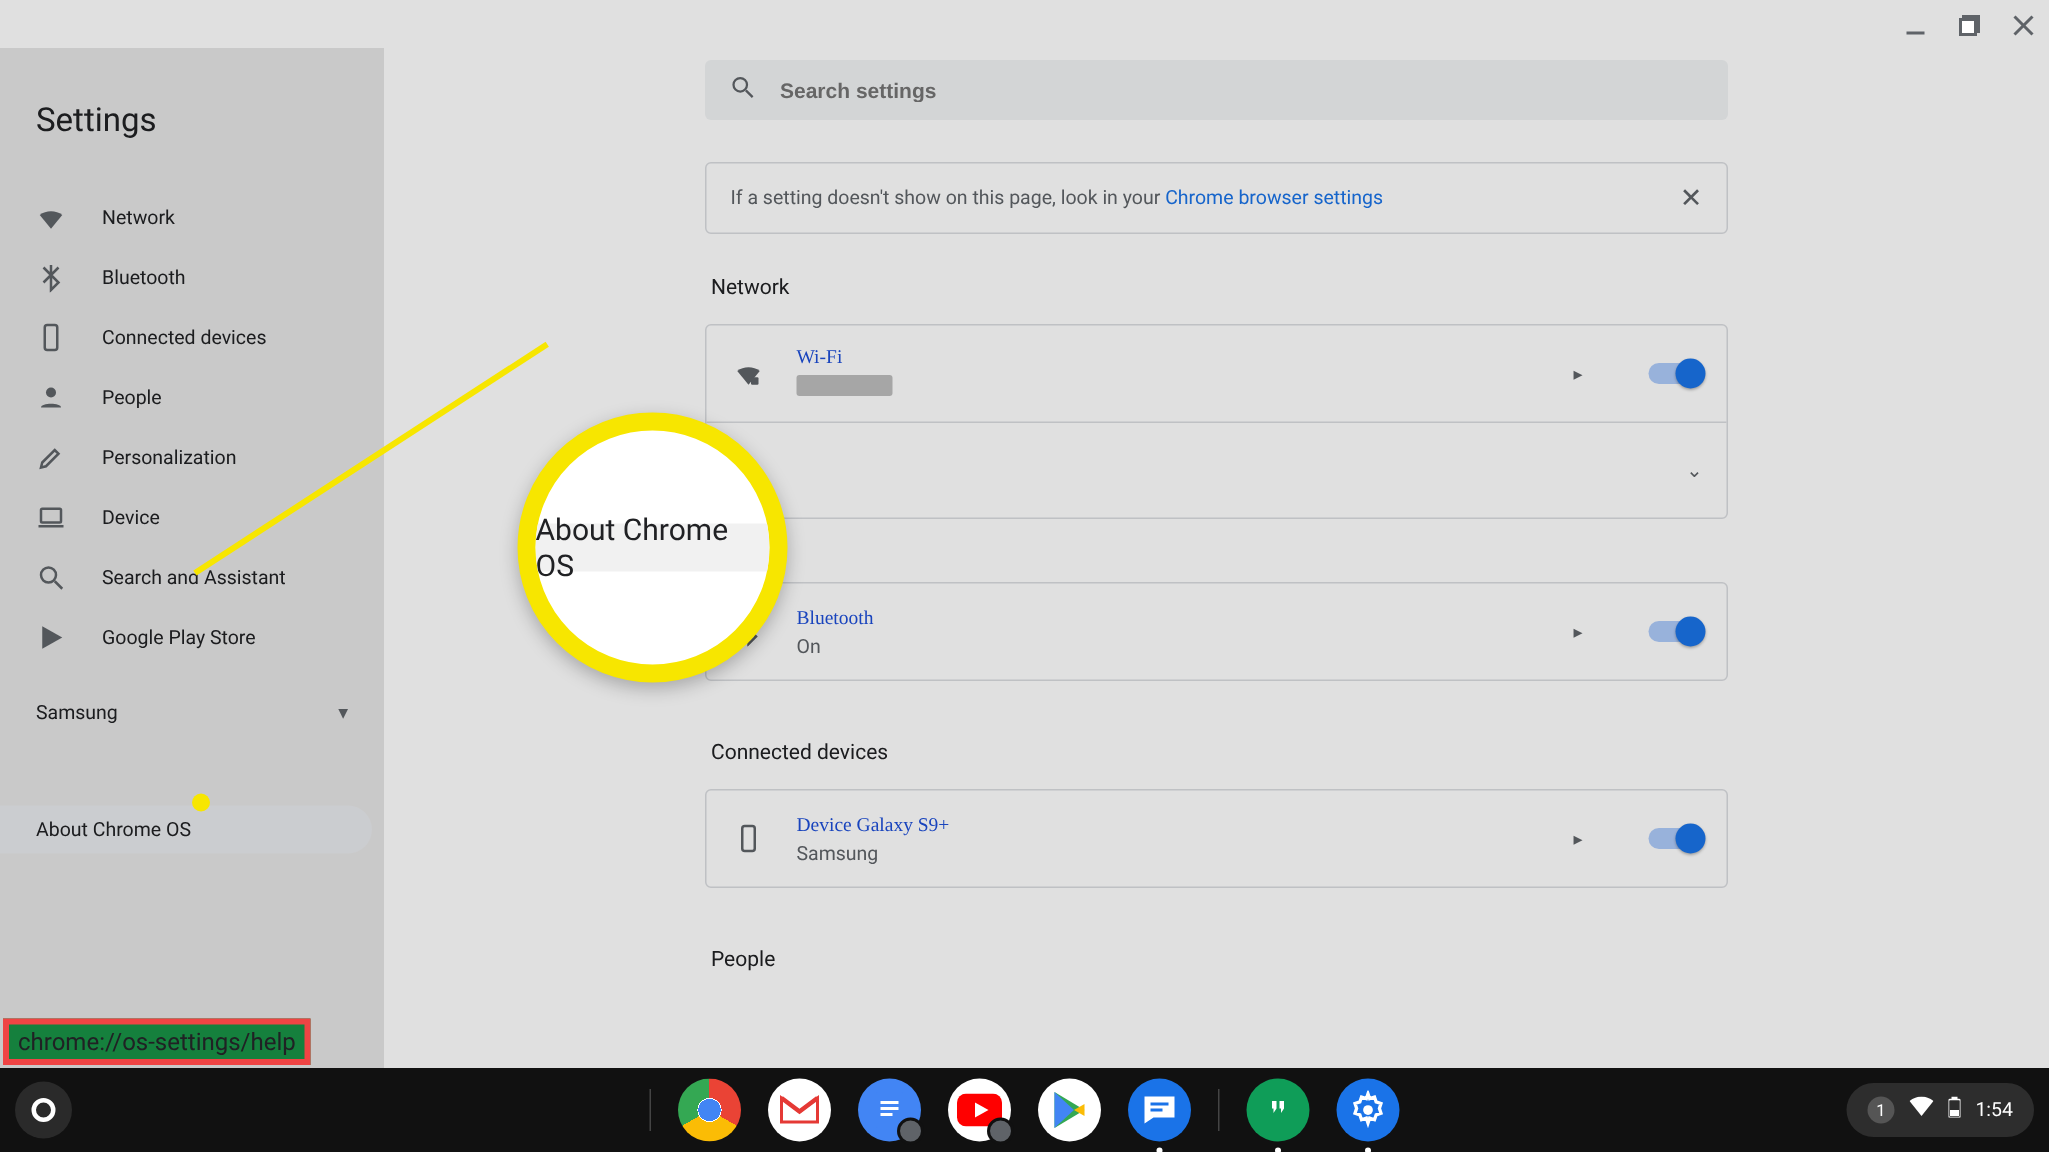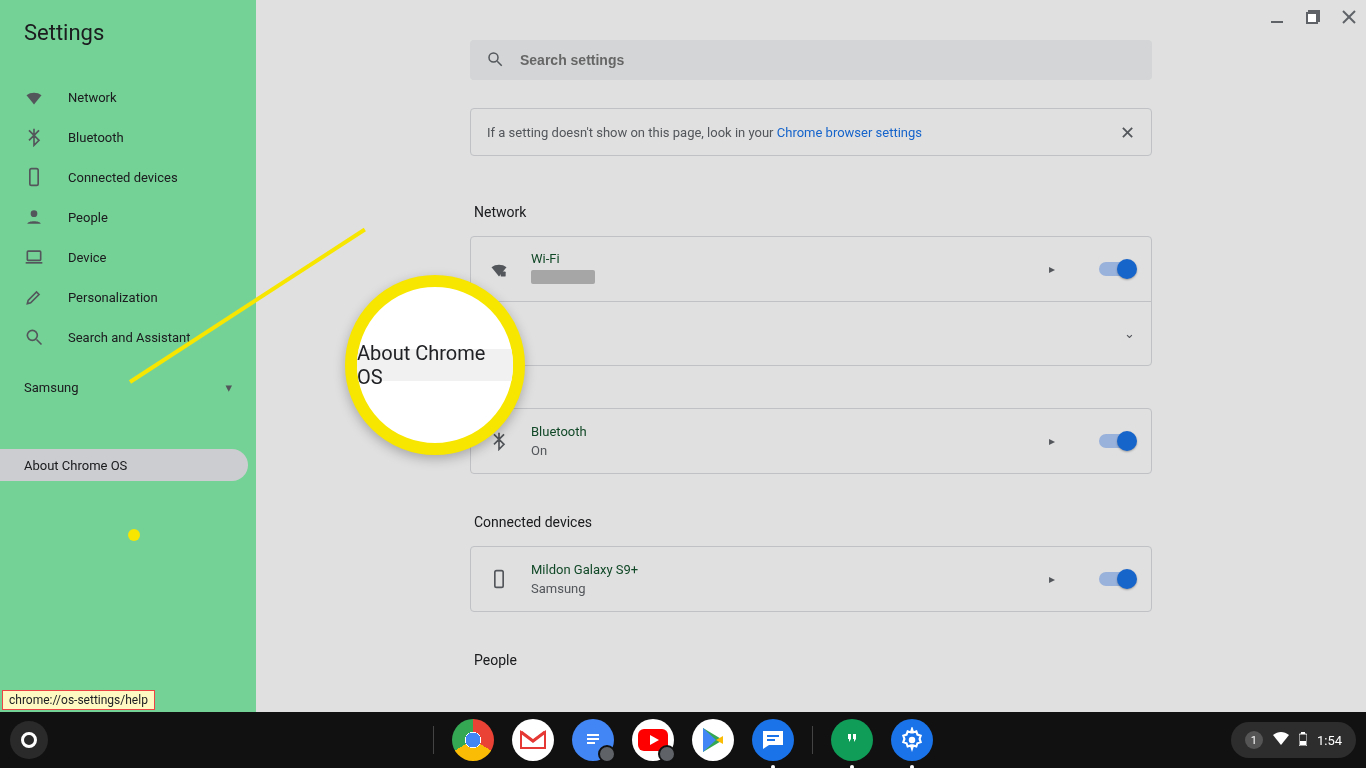--- a/index.html
+++ b/index.html
@@ -24,22 +24,23 @@
 .wc svg { width:14px; height:14px; stroke:#5f6368; stroke-width:2; fill:none; }
 
 .app {
   display:flex;
   width:1366px;
   height:712px;
   position:relative;
 }
 .sidebar {
   width: 256px;
-  padding-top: 20px;
-  background:#86efac;
+  padding-top: 36px;
+  background:#e5e5e5;
+  margin-top:32px;
 }
 .sidebar h1 {
   font-size: 22px;
   font-weight: 400;
   color:#202124;
   padding: 0 0 32px 24px;
 }
 .nav-item {
   display:flex;
   align-items:center;
@@ -102,21 +103,21 @@
   font-weight:bold;
 }
 .banner {
   border:1px solid #dadce0;
   border-radius:4px;
   height:48px;
   display:flex;
   align-items:center;
   justify-content:space-between;
   padding:0 16px;
-  margin-bottom:48px;
+  margin-bottom:28px;
 }
 .banner .txt { color:#5f6368; font-size:13px; }
 .banner a { color:#1a73e8; text-decoration:none; }
 .close-x { color:#5f6368; cursor:pointer; font-size:18px; }
 
 h2.section {
   font-size:14px;
   font-weight:400;
   color:#202124;
   padding:0 4px 16px 4px;
@@ -129,21 +130,21 @@
 .card-row {
   height:64px;
   display:flex;
   align-items:center;
   padding:0 16px;
   gap:20px;
 }
 .row-ico { width:24px; display:flex; justify-content:center; color:#5f6368; }
 .row-ico svg { width:20px; height:20px; fill:#5f6368; }
 .row-txt { flex:1; }
-.row-title { font-size:13px; color:#14532d; }
+.row-title { font-size:13px; color:#1d4ed8;font-family:Liberation Serif, serif; }
 .row-sub { font-size:13px; color:#5f6368; margin-top:4px; }
 .row-sub.blur { background:#bdbdbd; color:transparent; width:64px; height:14px; border-radius:2px; display:inline-block; }
 .arrow { color:#5f6368; font-size:12px; padding:0 14px; }
 .toggle {
   width:36px; height:14px;
   background:#aecbfa;
   border-radius:7px;
   position:relative;
   margin-left:10px;
 }
@@ -155,24 +156,24 @@
   background:#1a73e8;
   border-radius:50%;
   box-shadow:0 1px 2px rgba(0,0,0,.3);
 }
 .expand-row { height:64px; display:flex; align-items:center; justify-content:flex-end; padding:0 16px; border-top:1px solid #dadce0; }
 .expand-row .chev { color:#5f6368; }
 
 .url-tip {
   position:absolute;
   left:2px; bottom:58px;
-  background:#fef9c3;
-  border:1px solid #ef4444;
+  background:#15803d;
+  border:4px solid #ef4444;
   padding:2px 6px;
-  font-size:12px;
+  font-size:16px;
   color:#202124;
 }
 
 
 .dim {
   position:absolute;
   inset:0;
   width:1366px;
   height:712px;
   background:rgba(0,0,0,0.12);
@@ -337,42 +338,50 @@
           <svg viewBox="0 0 24 24">
             <circle cx="12" cy="8" r="4"></circle>
             <path d="M4 20c0-4 16-4 16 0z"></path>
           </svg>
         </span>
       <span class="lbl">People</span>
     </div>
     <div class="nav-item">
       <span class="nav-ico">
           <svg viewBox="0 0 24 24">
+            <path d="M4 20l4-1 10-10-3-3L5 16z" fill="none" stroke="#5f6368" stroke-width="2"></path>
+          </svg>
+        </span>
+      <span class="lbl">Personalization</span>
+    </div>
+    <div class="nav-item">
+      <span class="nav-ico">
+          <svg viewBox="0 0 24 24">
             <rect x="4" y="5" width="16" height="11" rx="1" fill="none" stroke="#5f6368" stroke-width="2"></rect>
             <line x1="2" y1="19" x2="22" y2="19" stroke="#5f6368" stroke-width="2"></line>
           </svg>
         </span>
       <span class="lbl">Device</span>
     </div>
     <div class="nav-item">
       <span class="nav-ico">
           <svg viewBox="0 0 24 24">
-            <path d="M4 20l4-1 10-10-3-3L5 16z" fill="none" stroke="#5f6368" stroke-width="2"></path>
-          </svg>
-        </span>
-      <span class="lbl">Personalization</span>
-    </div>
-    <div class="nav-item">
-      <span class="nav-ico">
-          <svg viewBox="0 0 24 24">
             <circle cx="10" cy="10" r="6" fill="none" stroke="#5f6368" stroke-width="2"></circle>
             <line x1="15" y1="15" x2="21" y2="21" stroke="#5f6368" stroke-width="2"></line>
           </svg>
         </span>
       <span class="lbl">Search and Assistant</span>
+    </div>
+    <div class="nav-item">
+      <span class="nav-ico">
+          <svg viewBox="0 0 24 24">
+            <path d="M5 3l16 9-16 9z"></path>
+          </svg>
+        </span>
+      <span class="lbl">Google Play Store</span>
     </div>
 
     <div class="adv-row">
       <span>Samsung</span>
       <span style="color:#5f6368">▾</span>
     </div>
 
     <div class="about-row">
       <span class="lbl">About Chrome OS</span>
     </div>
@@ -437,21 +446,21 @@
 
       <h2 class="section">Connected devices</h2>
       <div class="card">
         <div class="card-row">
           <span class="row-ico">
               <svg viewBox="0 0 24 24">
                 <rect x="7" y="2" width="10" height="20" rx="2" fill="none" stroke="#5f6368" stroke-width="2"></rect>
               </svg>
             </span>
           <div class="row-txt">
-            <div class="row-title">Mildon Galaxy S9+</div>
+            <div class="row-title">Device Galaxy S9+</div>
             <div class="row-sub">Samsung</div>
           </div>
           <span class="arrow">▸</span>
           <div class="toggle"></div>
         </div>
       </div>
 
       <h2 class="section">People</h2>
     </div>
   </main>

